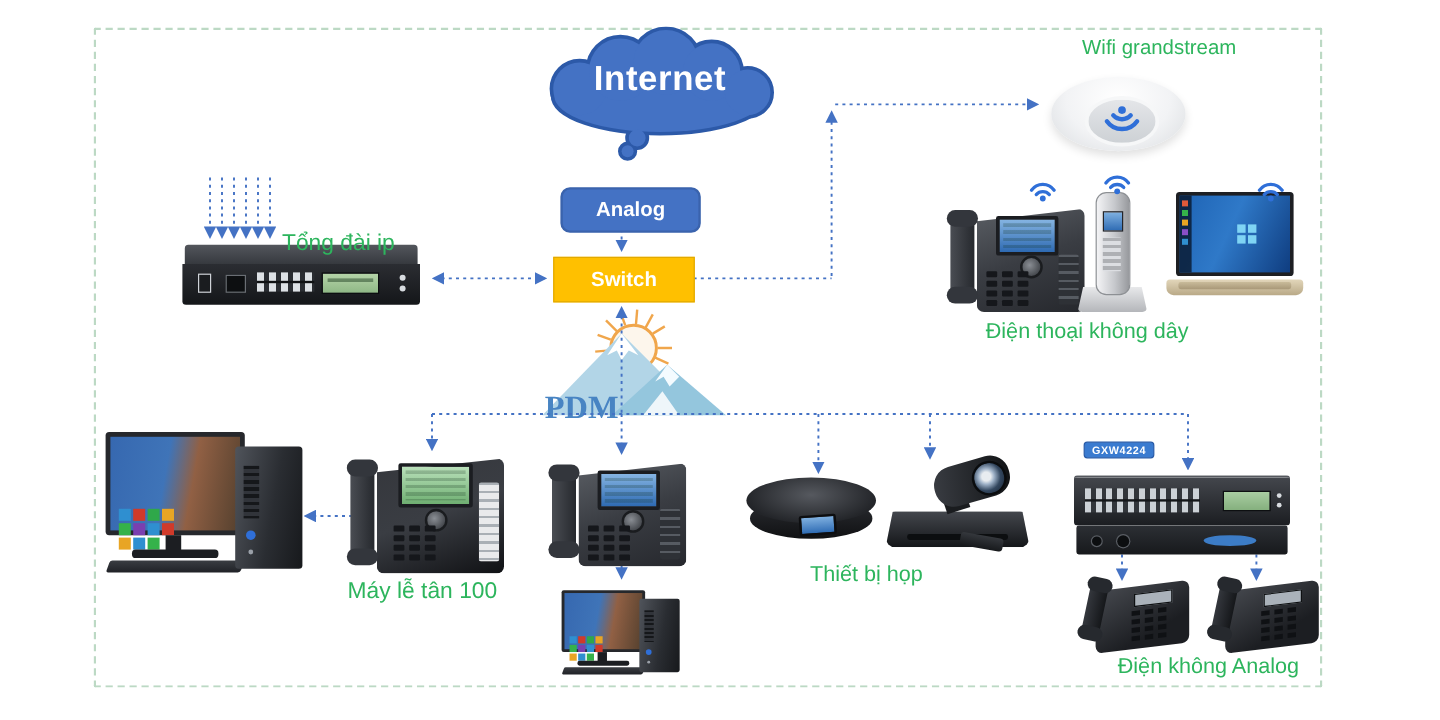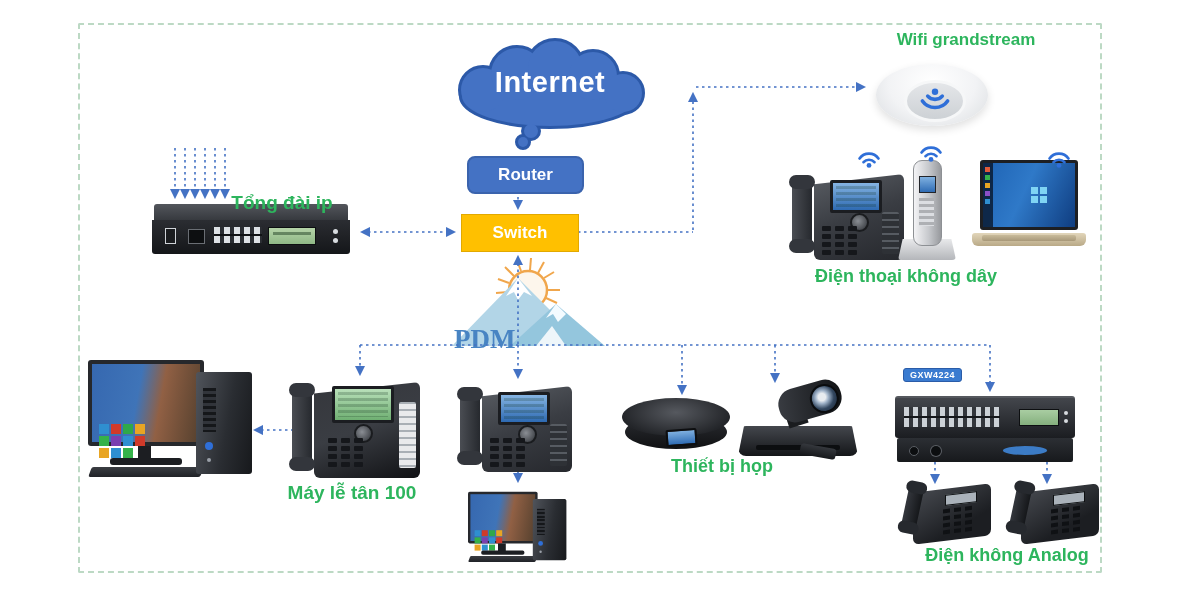--- a/index.html
+++ b/index.html
@@ -2,24 +2,24 @@
 <html><head>
 <meta charset="utf-8">
 <style>
   html,body{margin:0;padding:0;background:#fff;}
   .canvas{position:relative;width:1200px;height:600px;background:#fff;overflow:hidden;
           font-family:"Liberation Sans",sans-serif;}
   .border-frame{position:absolute;left:78px;top:23px;width:1020px;height:546px;
                 border:2px dashed #bcd9c4;border-radius:2px;z-index:0;}
   .lines-layer{position:absolute;left:0;top:0;width:1200px;height:600px;z-index:2;pointer-events:none;}
   .node{position:absolute;z-index:3;}
-  .glabel{position:absolute;z-index:4;color:#2db55d;font-weight:bold;font-size:18px;
+  .glabel{position:absolute;z-index:4;color:#2db55d;font-weight:normal;font-size:18px;
           white-space:nowrap;transform:translateX(-50%);}
   
-  .cloud{left:435px;top:38px;width:230px;height:118px;}
+  .cloud{left:435px;top:22px;width:230px;height:118px;}
   .cloud-text{position:absolute;left:0;top:28px;width:100%;text-align:center;color:#fff;
               font-size:29px;font-weight:bold;letter-spacing:.5px;}
   .router-box{left:467px;top:156px;width:113px;height:34px;background:#4472c4;border:2px solid #3a63ad;
               border-radius:8px;display:flex;align-items:center;justify-content:center;
               color:#fff;font-size:17px;font-weight:bold;}
   .switch-box{left:461px;top:214px;width:116px;height:36px;background:#ffc000;border:1px solid #e2a900;
               display:flex;align-items:center;justify-content:center;color:#fff;font-size:17px;font-weight:bold;}
   
   .watermark{left:440px;top:252px;width:175px;height:100px;z-index:1;opacity:.95;font-family:Liberation Serif, serif;}
   
@@ -260,21 +260,21 @@
         <circle cx="158" cy="38" r="24"></circle>
           <circle cx="188" cy="55" r="19"></circle>
         <circle cx="96" cy="93" r="7"></circle>
           <circle cx="88" cy="104" r="5"></circle>
       </g>
     </svg>
     <div class="cloud-text">Internet</div>
   </div>
 
   <div class="node router-box">
-    <span>Router</span>
+    <span>Analog</span>
   </div>
   <div class="node switch-box">
     <span>Switch</span>
   </div>
 
   <div class="glabel" style="left:282px;top:172px;font-size:19px;margin-top:20px;">Tổng đài ip</div>
   <div class="node pbx">
     <div class="pbx-top"></div>
     <div class="pbx-front"></div>
     <div class="pbx-usb"></div>
@@ -378,21 +378,21 @@
       <div class="pc-screen">
           <div class="pc-tiles"></div>
         </div>
     </div>
     <div class="pc-stand"></div>
       <div class="pc-base"></div>
     <div class="pc-kbd"></div>
     <div class="pc-tower"></div>
   </div>
 
-  <div class="glabel" style="left:722px;top:456px;">Thiết bị họp</div>
+  <div class="glabel" style="left:722px;top:468px;">Thiết bị họp</div>
   <div class="node spkr">
     <div class="sp-bot"></div>
       <div class="sp-top"></div>
     <div class="sp-scr"></div>
   </div>
   <div class="node cam">
     <div class="cam-base"></div>
       <div class="cam-neck"></div>
     <div class="cam-head"></div>
   </div>

